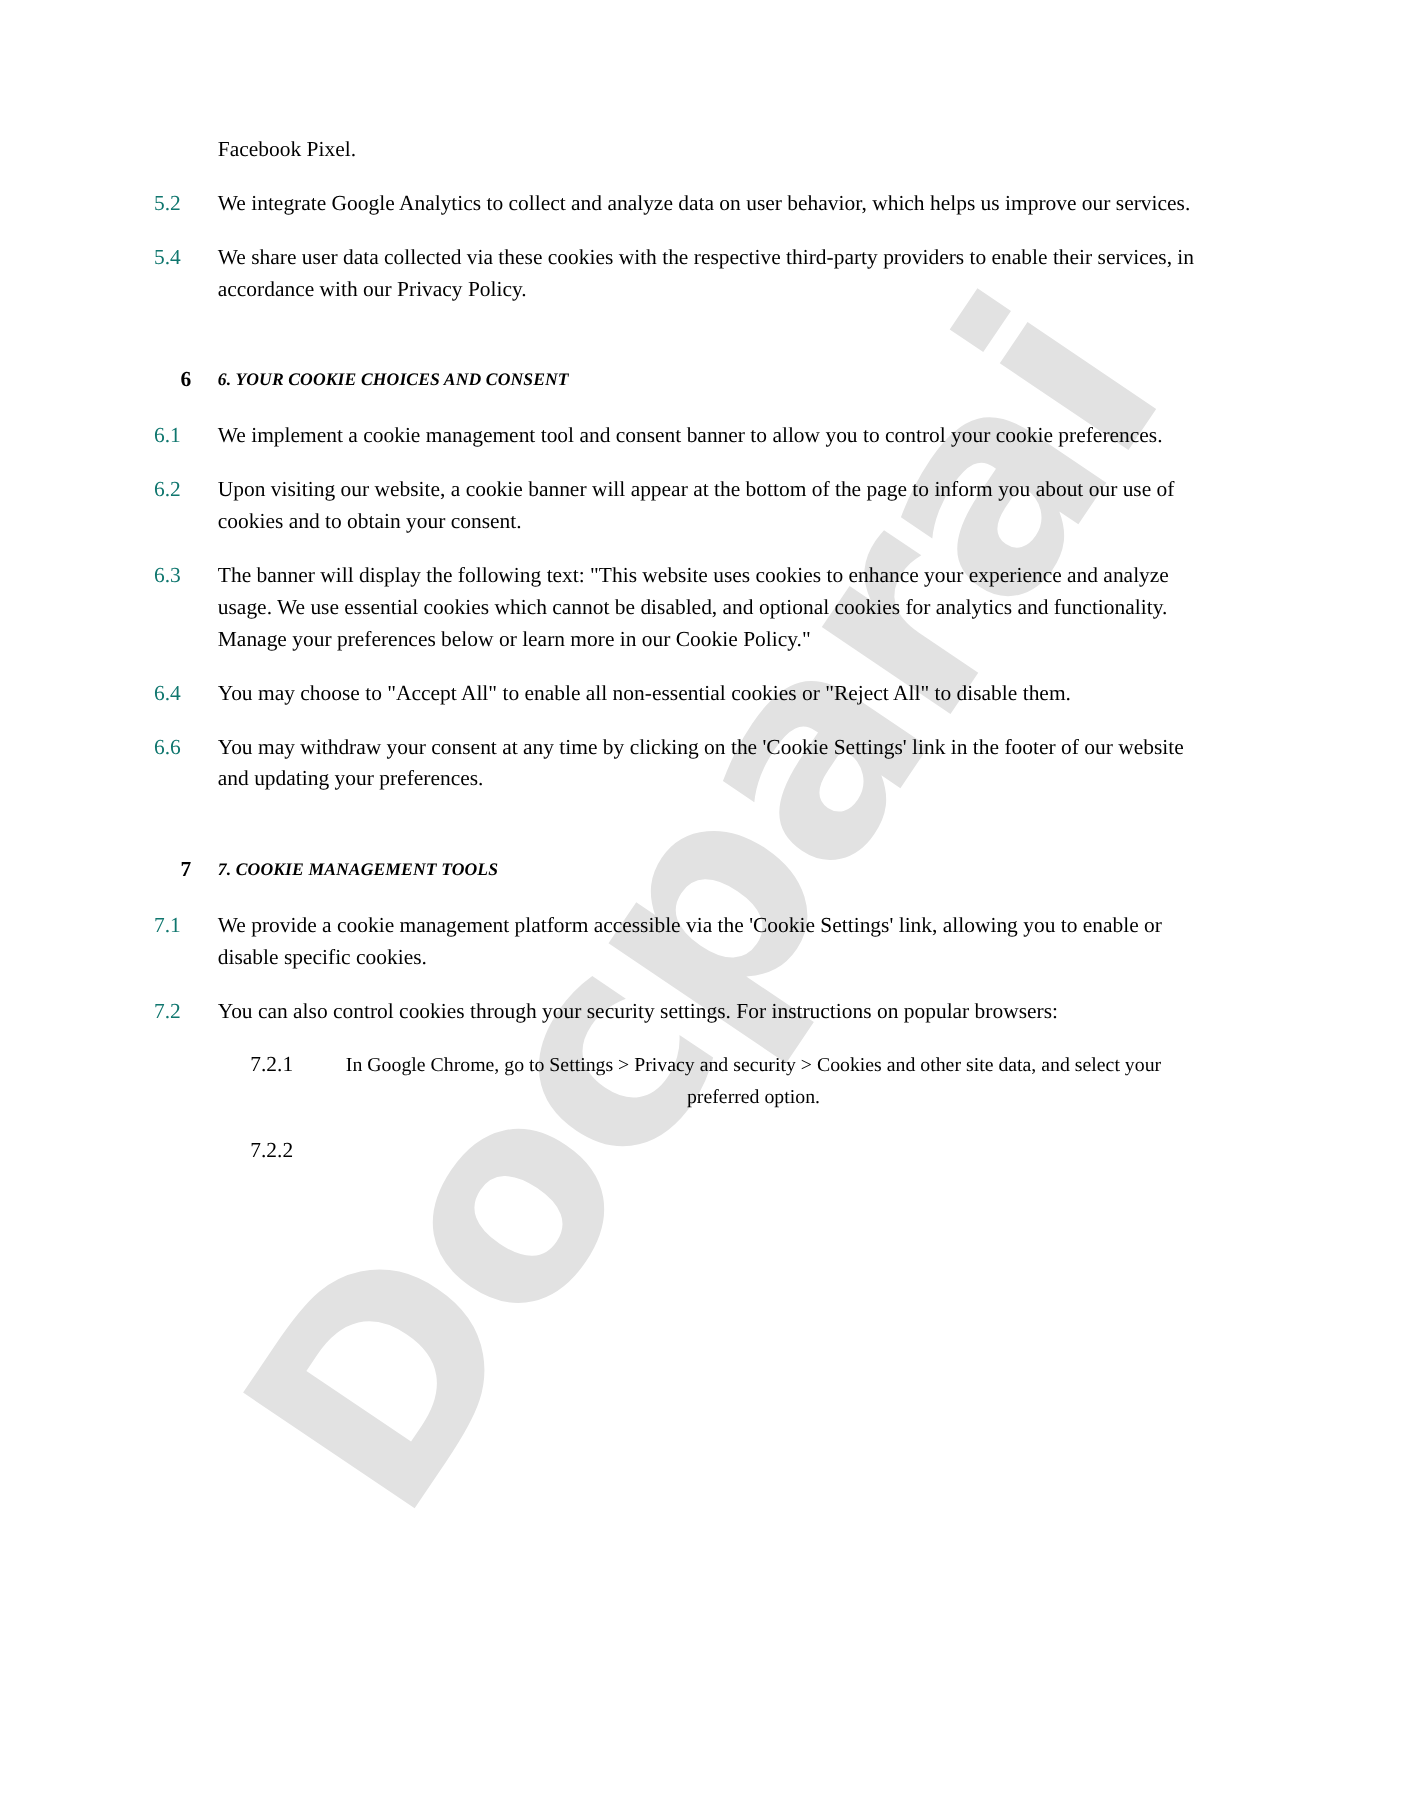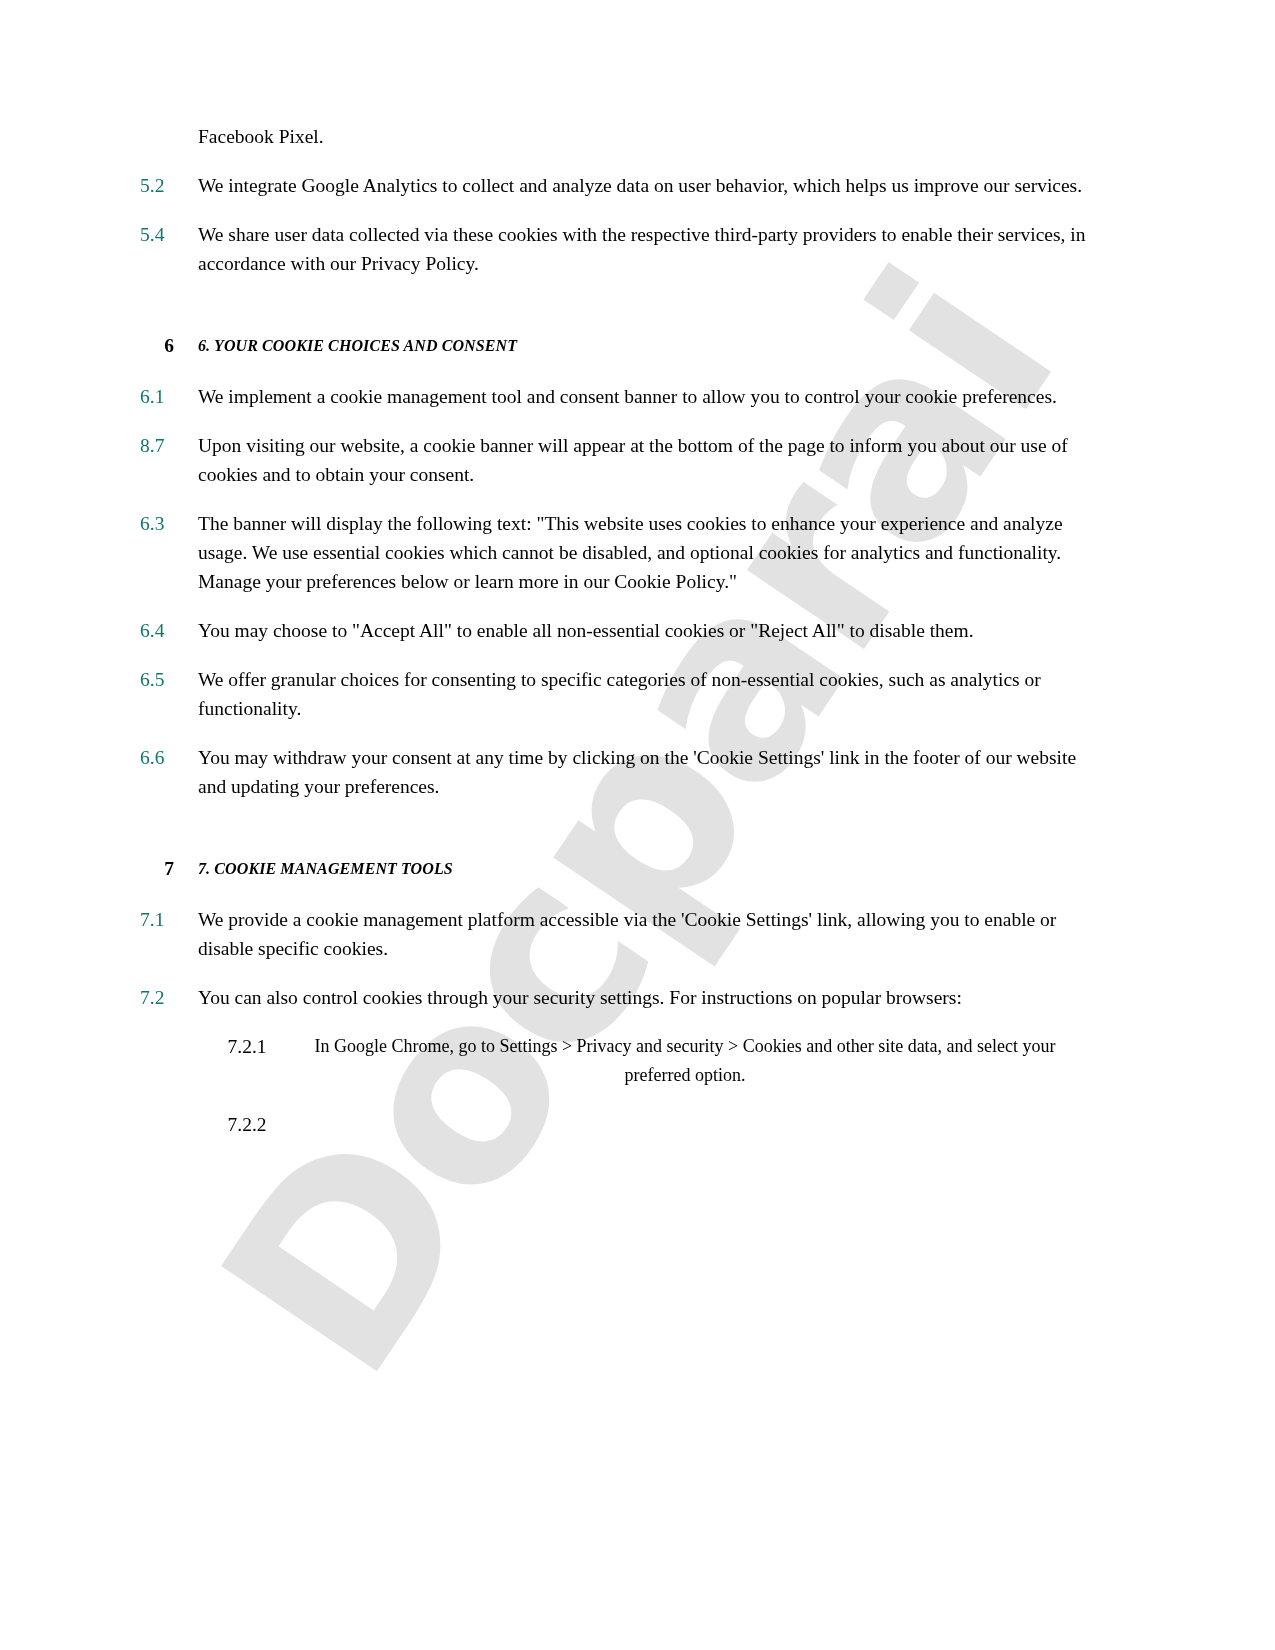--- a/index.html
+++ b/index.html
@@ -161,38 +161,34 @@
       <div class="num">6</div>
       <div class="txt">6. YOUR COOKIE CHOICES AND CONSENT</div>
     </div>
 
     <div class="row level2">
       <div class="num">6.1</div>
       <div class="txt">We implement a cookie management tool and consent banner to allow you to control your cookie preferences.</div>
     </div>
 
     <div class="row level2">
-      <div class="num">8.7</div>
+      <div class="num">6.2</div>
       <div class="txt">Upon visiting our website, a cookie banner will appear at the bottom of the page to inform you about our use of cookies and to obtain your consent.</div>
     </div>
 
     <div class="row level2">
       <div class="num">6.3</div>
       <div class="txt">The banner will display the following text: "This website uses cookies to enhance your experience and analyze usage. We use essential cookies which cannot be disabled, and optional cookies for analytics and functionality. Manage your preferences below or learn more in our Cookie Policy."</div>
     </div>
 
     <div class="row level2">
       <div class="num">6.4</div>
       <div class="txt">You may choose to "Accept All" to enable all non-essential cookies or "Reject All" to disable them.</div>
     </div>
 
-    <div class="row level2">
-      <div class="num">6.5</div>
-      <div class="txt">We offer granular choices for consenting to specific categories of non-essential cookies, such as analytics or functionality.</div>
-    </div>
 
     <div class="row level2">
       <div class="num">6.6</div>
       <div class="txt">You may withdraw your consent at any time by clicking on the 'Cookie Settings' link in the footer of our website and updating your preferences.</div>
     </div>
 
     <div class="heading">
       <div class="num">7</div>
       <div class="txt">7. COOKIE MANAGEMENT TOOLS</div>
     </div>

